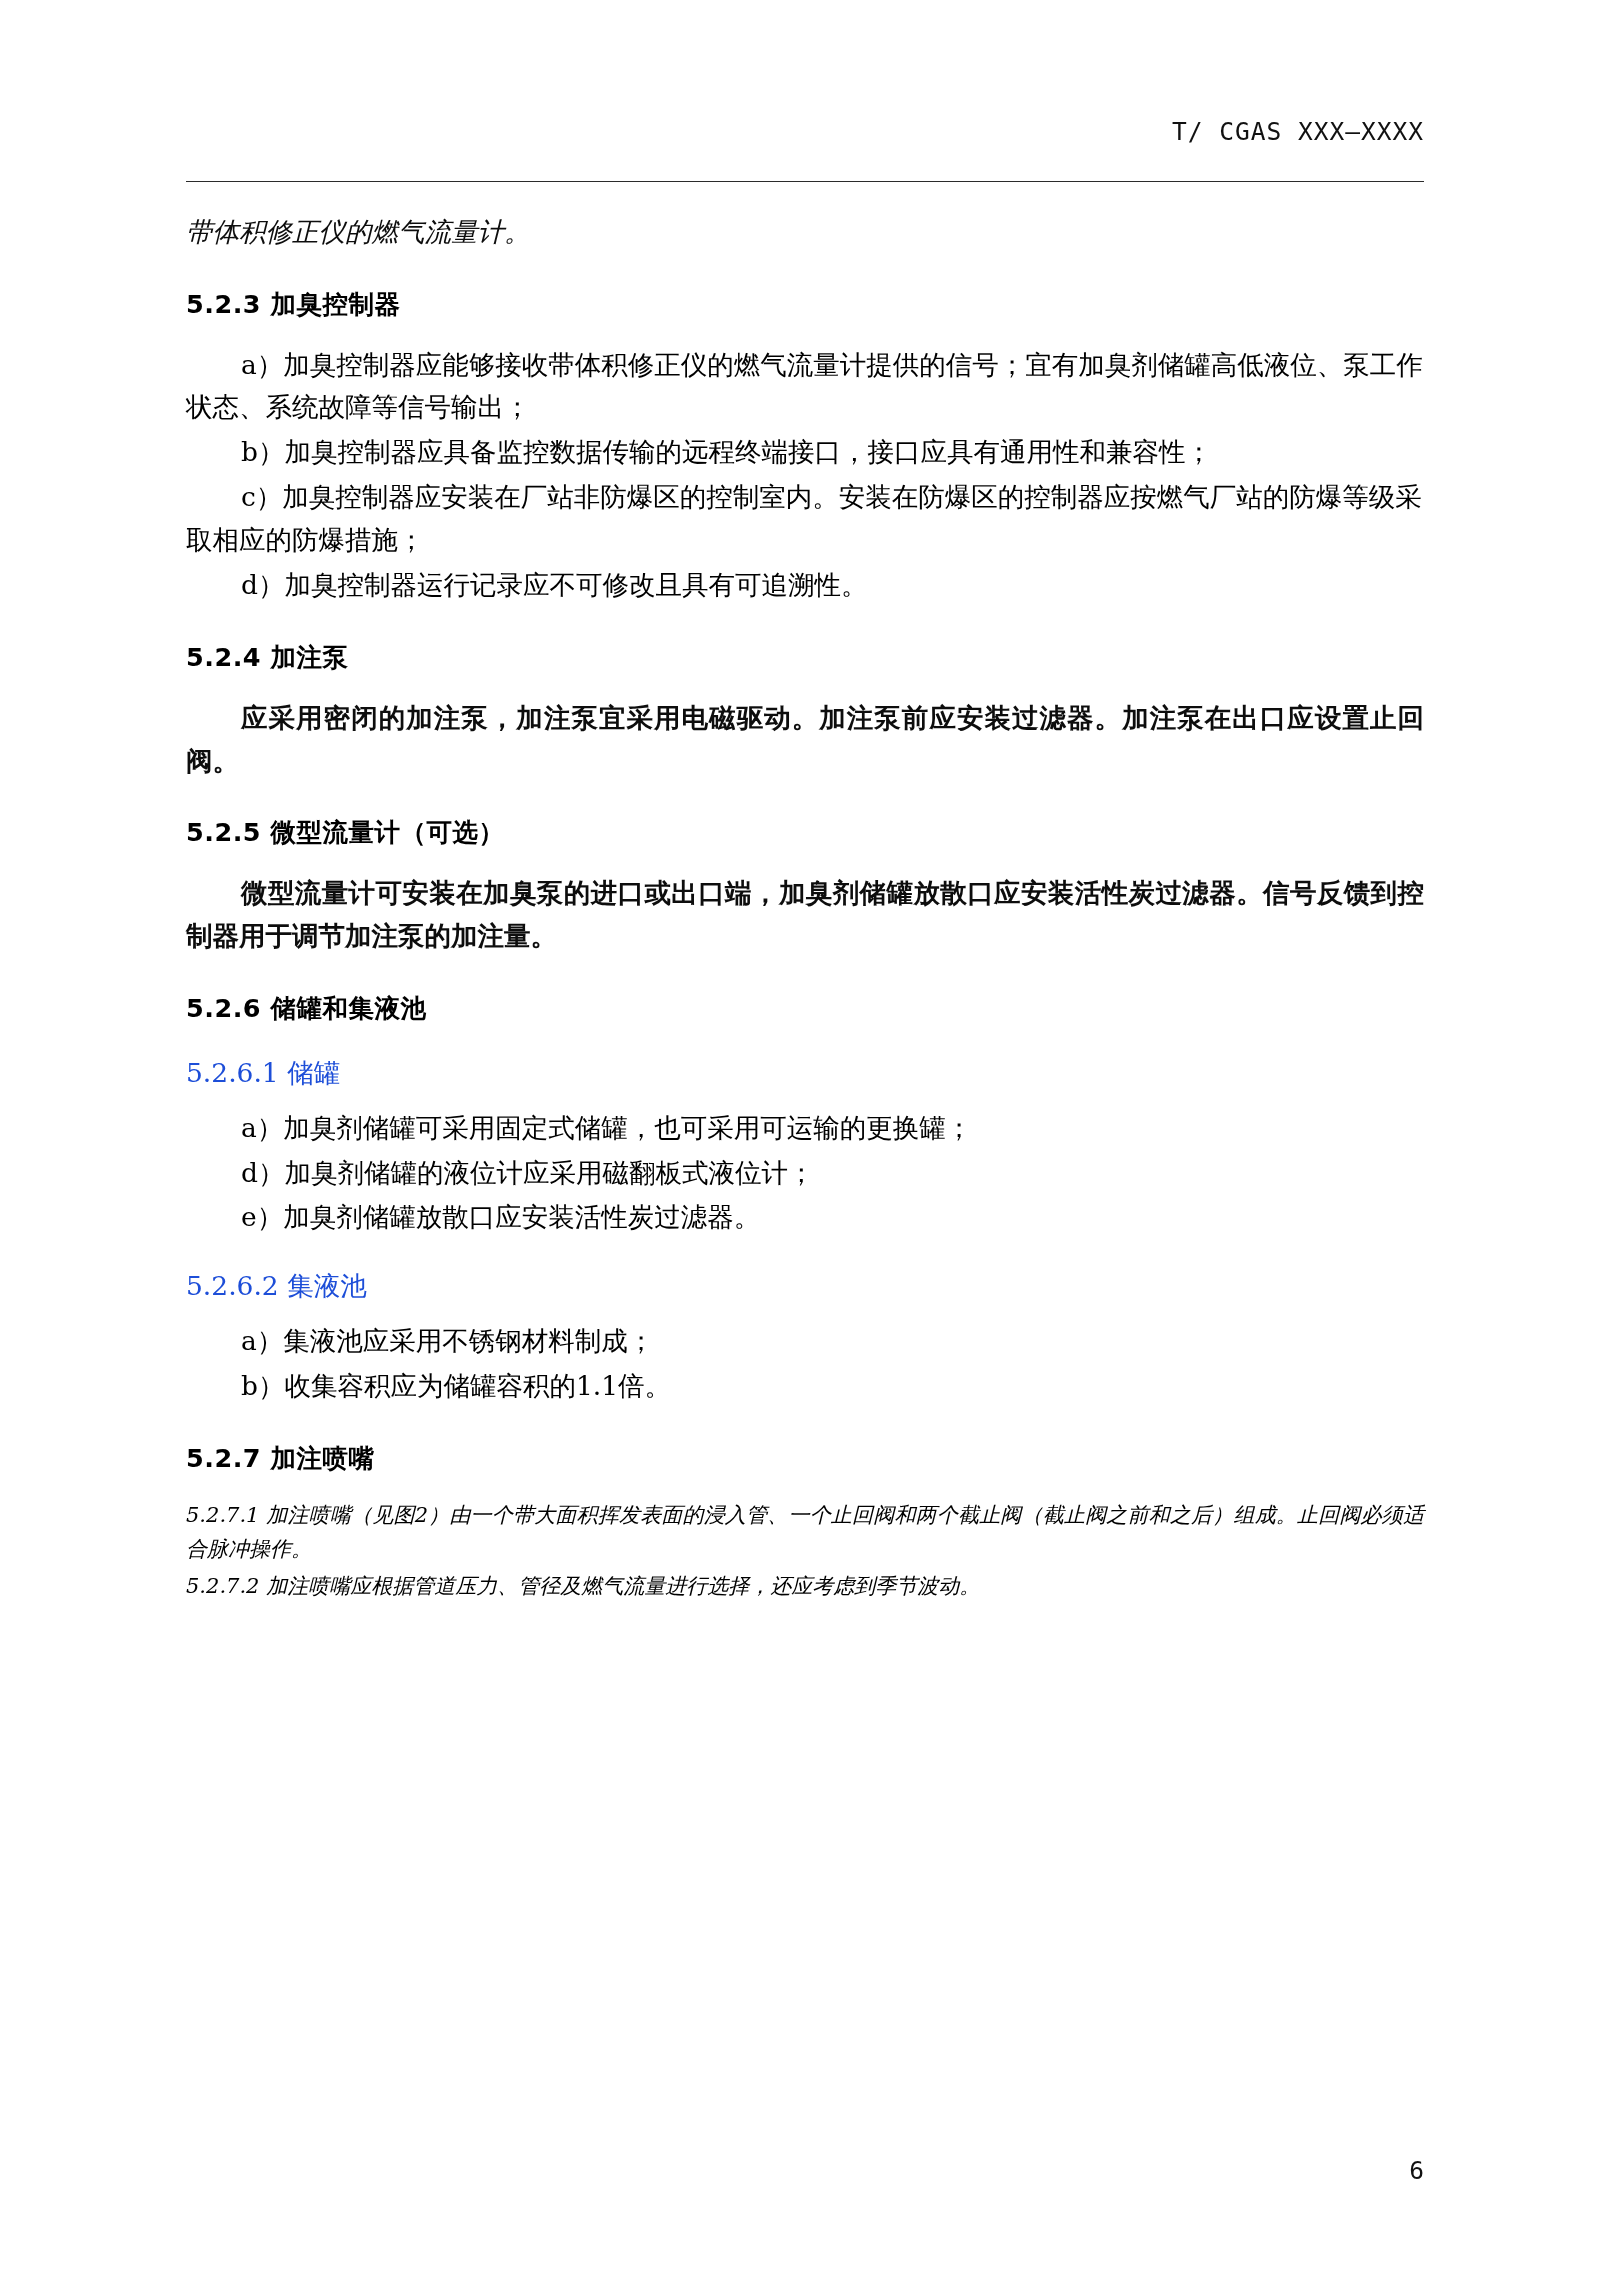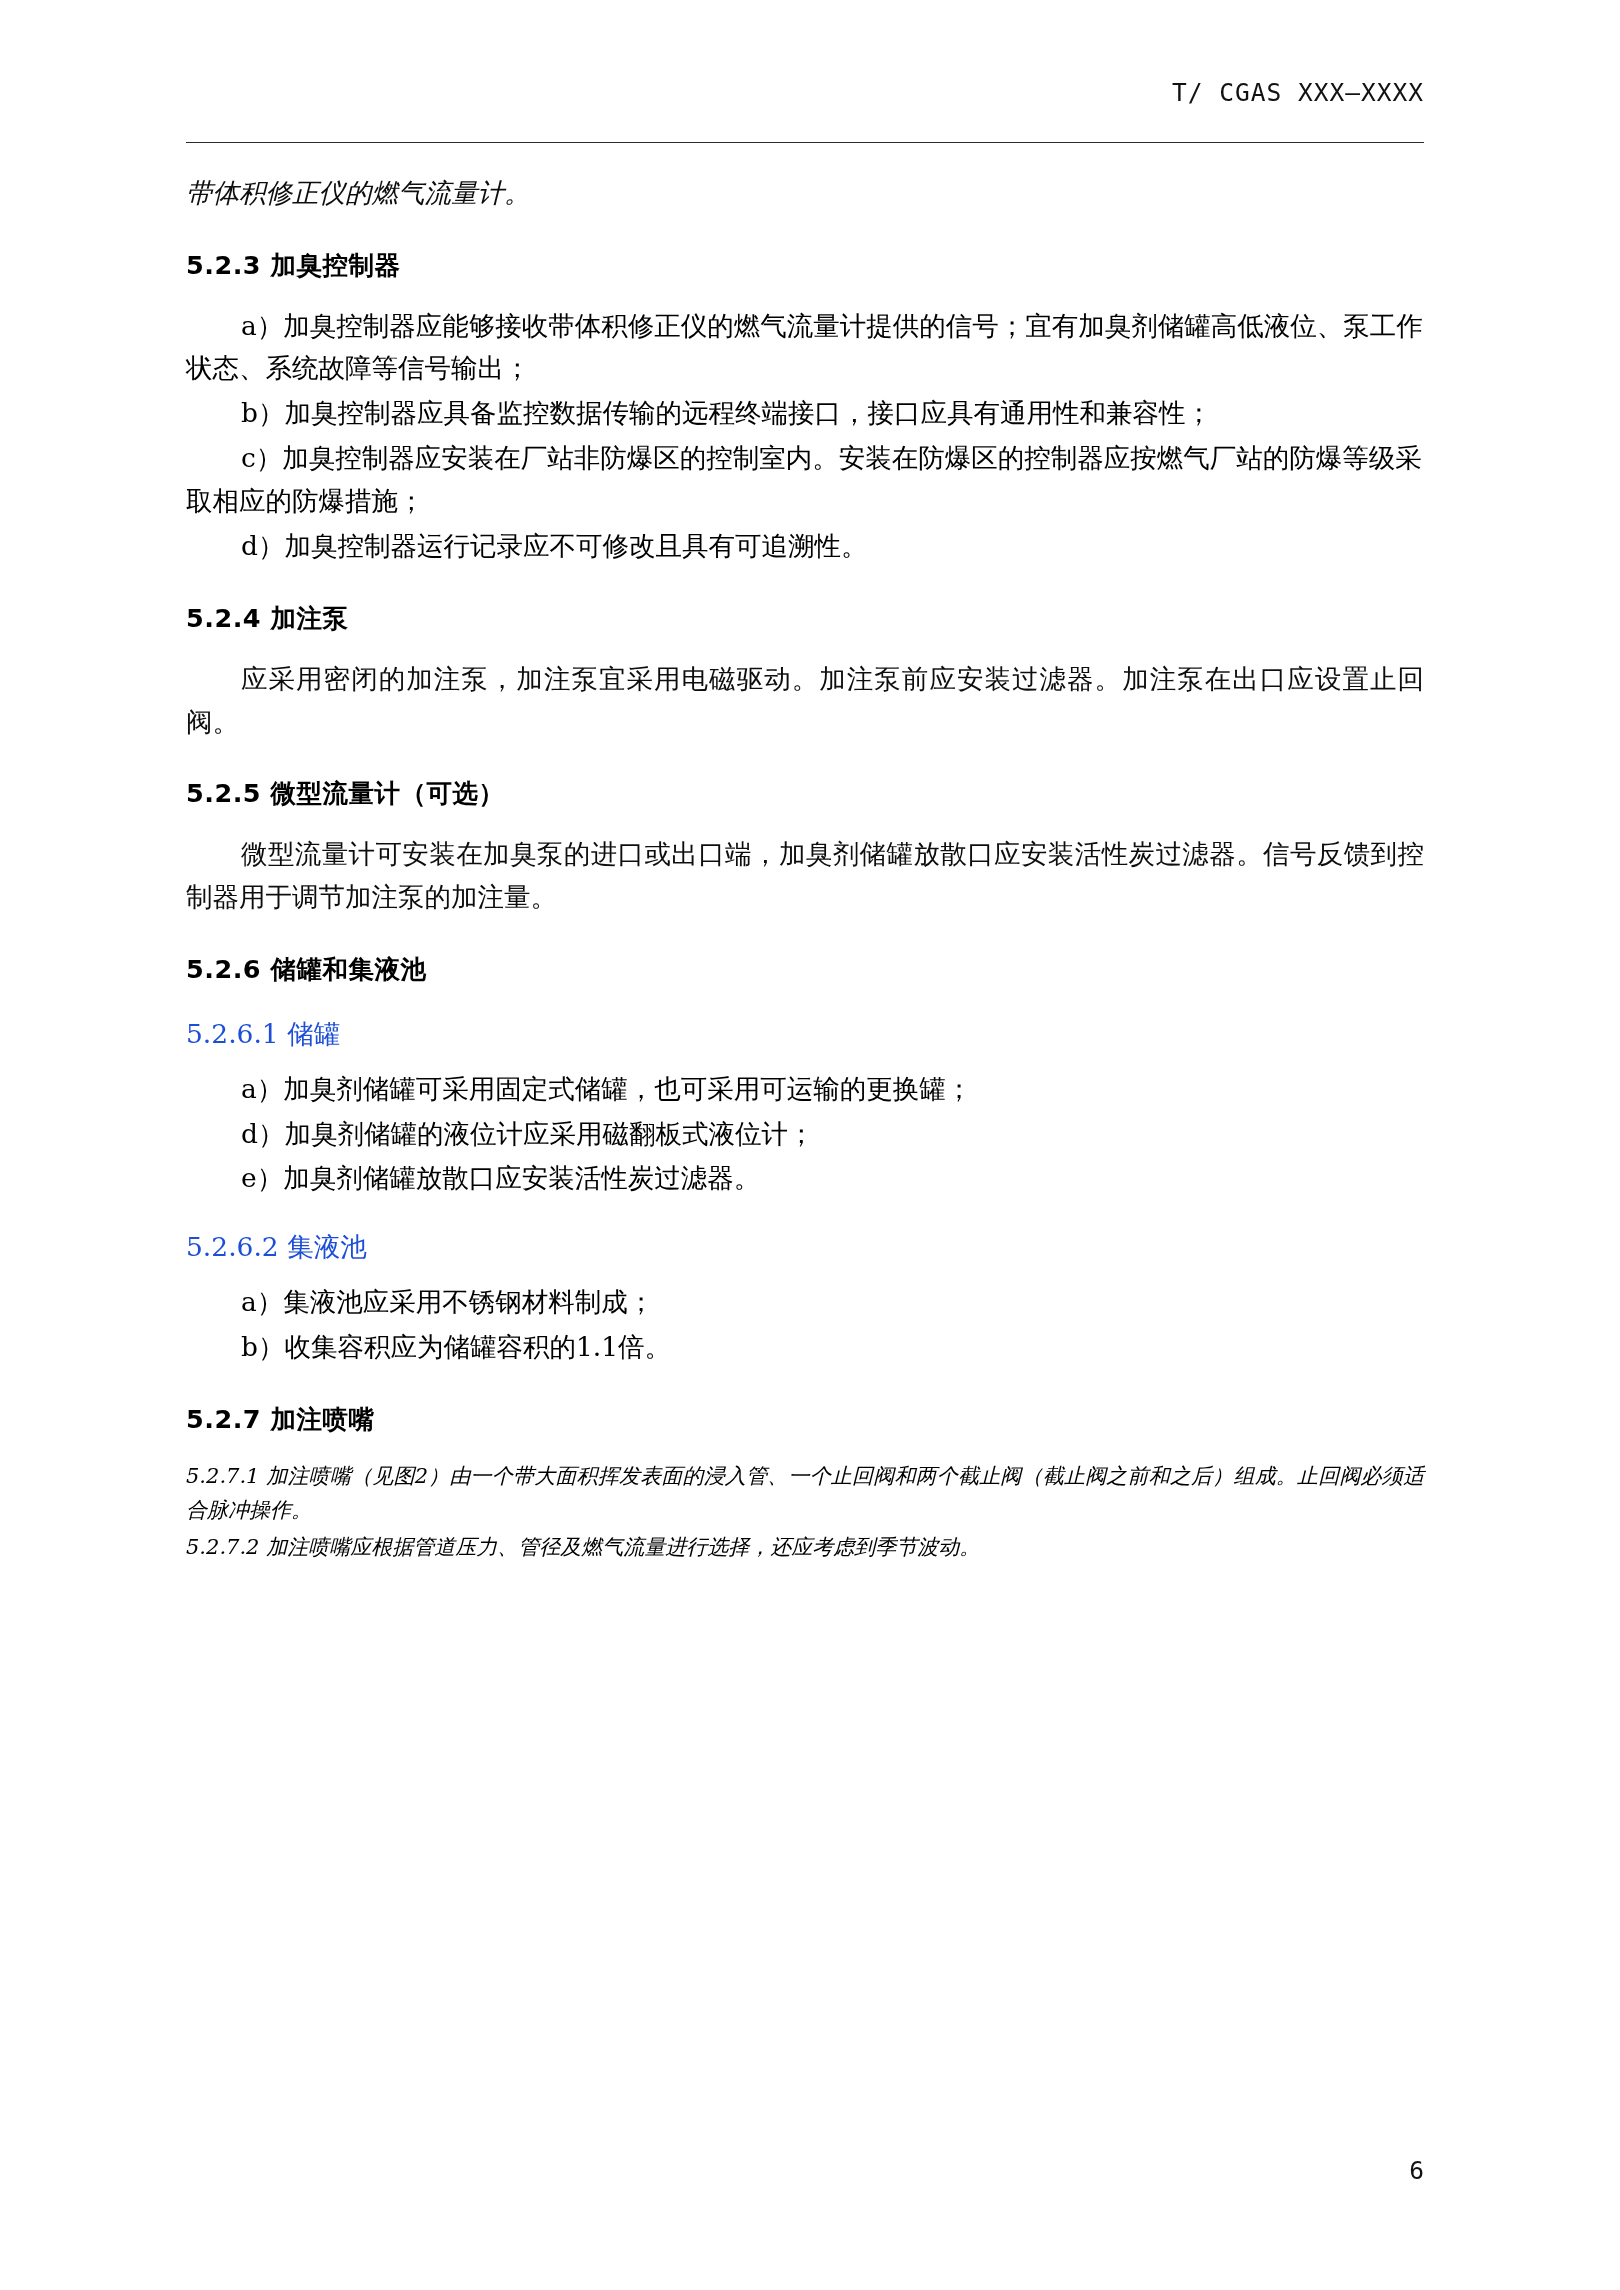--- a/index.html
+++ b/index.html
@@ -12,21 +12,21 @@
     min-height: 2291px;
     font-family: "DejaVu Serif", "Liberation Serif", serif;
     color: #000000;
     -webkit-font-smoothing: antialiased;
   }
   .page {
     position: relative;
     width: 1620px;
     min-height: 2291px;
     box-sizing: border-box;
-    padding: 78px 196px 0 186px;
+    padding: 117px 196px 0 186px;
   }
   .header {
     text-align: right;
     font-family: "DejaVu Sans Mono", "Liberation Mono", monospace;
     font-size: 24.5px;
     letter-spacing: 1px;
     color: #111;
     margin: 0 0 35px 0;
   }
   .rule {
@@ -40,20 +40,21 @@
     color: #0d0d0d;
     margin: 0 0 7.8px 0;
     text-align: justify;
   }
   .para {
     margin: 0 0 21px 0;
     font-style: italic;
   }
   .indent {
     text-indent: 55px;
+    font-weight: bold;
   }
   .heading {
     font-family: "DejaVu Sans", "Liberation Sans", sans-serif;
     font-weight: bold;
     font-size: 25.5px;
     letter-spacing: 0.5px;
     margin: 33px 0 21.6px 0;
     color: #000;
   }
   .subheading {

